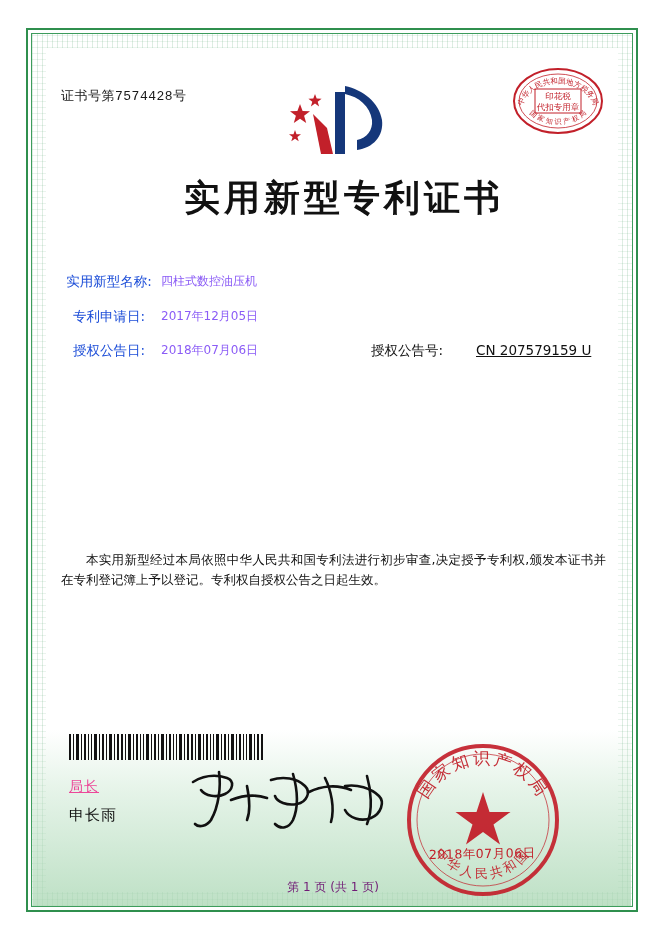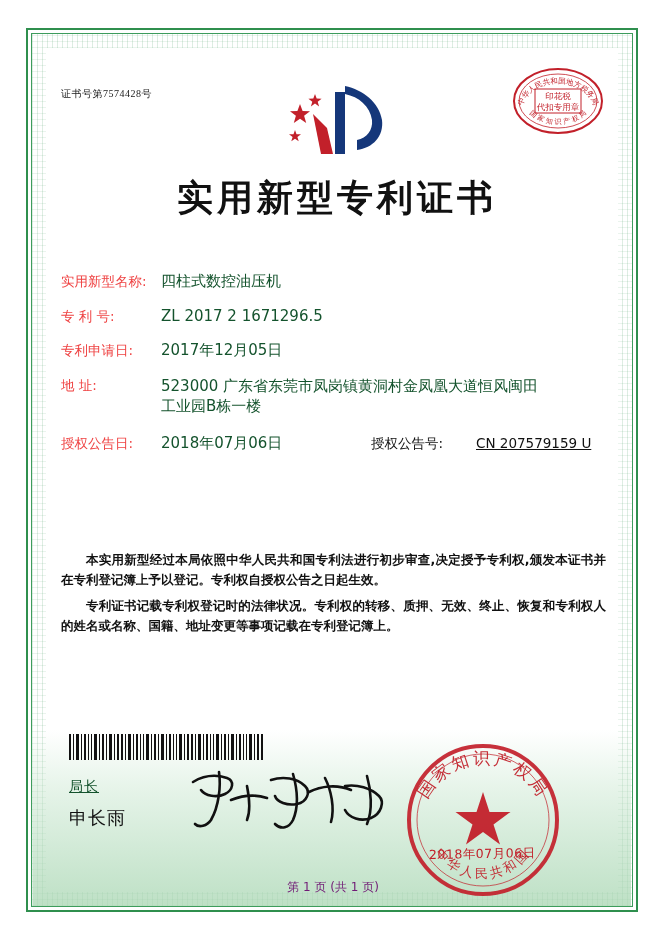--- a/index.html
+++ b/index.html
@@ -69,24 +69,24 @@
     top: 34px;
     width: 600px;
     height: 872px;
   }
 
   
   .cert-no {
     position: absolute;
     left: 28px;
     top: 53px;
-    font-size: 10px;
+    font-size: 13px;
     color: #1a1a1a;
     letter-spacing: 0.5px;
-    font-family: Liberation Serif, serif;
+    font-family: Liberation Mono, monospace;
   }
 
   
   .logo {
     position: absolute;
     left: 250px;
     top: 50px;
     width: 110px;
     height: 75px;
   }
@@ -95,21 +95,21 @@
   .tax-stamp {
     position: absolute;
     left: 478px;
     top: 32px;
     width: 95px;
     height: 70px;
   }
 
   .title {
     position: absolute;
-    left: 4px;
+    left: 11px;
     top: 140px;
     width: 600px;
     text-align: center;
     font-size: 36px;
     font-weight: bold;
     letter-spacing: 4px;
     color: #111;
     font-family: "DejaVu Sans", "Liberation Sans", sans-serif;
   }
 
@@ -126,28 +126,29 @@
     color: #111;
     line-height: 18px;
     min-height: 18px;
   }
   .field-label {
     position: absolute;
     left: 0;
     top: 0;
     width: 96px;
     font-size: 13.5px;
-    color: #ef4444;
+    color: #1d4ed8;
+    text-align: center;
   }
   .field-value {
     position: absolute;
     left: 100px;
     top: 0;
-    font-size: 15px;
-    color: #14532d;
+    font-size: 12px;
+    color: #8b5cf6;
   }
   .field-value.wrap {
     position: absolute;
     left: 100px;
     top: 0;
     width: 430px;
     white-space: pre-line;
     line-height: 20px;
   }
   .field-row.two-col .field-label2 {
@@ -170,47 +171,46 @@
     top: 516px;
     width: 545px;
     font-size: 12.5px;
     line-height: 20px;
     color: #111;
     text-align: justify;
   }
   .paragraphs p {
     margin: 0 0 6px 0;
     text-indent: 25px;
-    font-weight: bold;
   }
 
   
   .barcode {
     position: absolute;
     left: 36px;
     top: 700px;
     width: 196px;
     height: 26px;
   }
 
   
   .sig-label {
     position: absolute;
     left: 36px;
     top: 744px;
     font-size: 14px;
-    color: #14532d;
+    color: #ec4899;
     letter-spacing: 1px;
     text-decoration: underline;
   }
   .sig-name {
     position: absolute;
     left: 36px;
     top: 772px;
-    font-size: 18px;
+    font-size: 15px;
     color: #111;
     letter-spacing: 1px;
   }
   .signature {
     position: absolute;
     left: 152px;
     top: 728px;
     width: 210px;
     height: 72px;
   }
@@ -289,49 +289,39 @@
     <div class="title">实用新型专利证书</div>
 
     <div class="fields">
 
       <div class="field-row">
         <span class="field-label">实用新型名称:</span>
         <span class="field-value">四柱式数控油压机</span>
       </div>
 
 
-      <div class="field-row">
-        <span class="field-label">专 利 号:</span>
-        <span class="field-value">ZL 2017 2 1671296.5</span>
-      </div>
 
       <div class="field-row">
         <span class="field-label">专利申请日:</span>
         <span class="field-value">2017年12月05日</span>
       </div>
 
 
-      <div class="field-row" style="min-height:40px; margin-bottom:18px;">
-        <span class="field-label">地 址:</span>
-        <span class="field-value wrap">523000 广东省东莞市凤岗镇黄洞村金凤凰大道恒风闽田
-工业园B栋一楼</span>
-      </div>
 
       <div class="field-row two-col">
         <span class="field-label">授权公告日:</span>
         <span class="field-value">2018年07月06日</span>
         <span class="field-label2">授权公告号:</span>
         <span class="field-value2">CN 207579159 U</span>
       </div>
 
     </div>
 
     <div class="paragraphs">
       <p>本实用新型经过本局依照中华人民共和国专利法进行初步审查,决定授予专利权,颁发本证书并在专利登记簿上予以登记。专利权自授权公告之日起生效。</p>
-      <p>专利证书记载专利权登记时的法律状况。专利权的转移、质押、无效、终止、恢复和专利权人的姓名或名称、国籍、地址变更等事项记载在专利登记簿上。</p>
     </div>
 
     <div class="barcode">
       <svg width="196" height="26" viewBox="0 0 196 26">
         <g fill="#111">
           <rect x="0" y="0" width="2" height="26"></rect>
             <rect x="4" y="0" width="1" height="26"></rect>
           <rect x="7" y="0" width="3" height="26"></rect>
             <rect x="12" y="0" width="1" height="26"></rect>
           <rect x="15" y="0" width="2" height="26"></rect>

